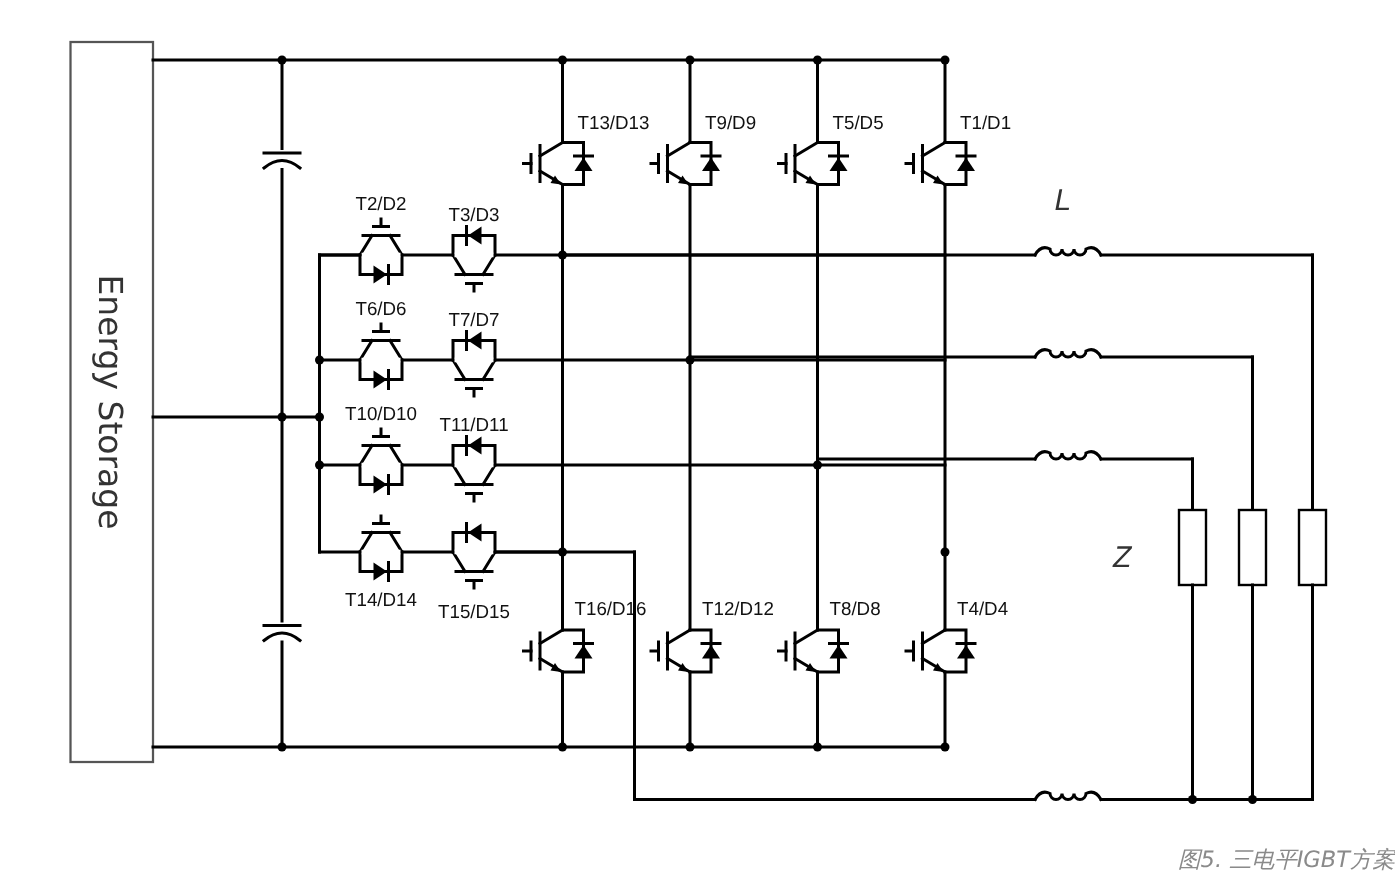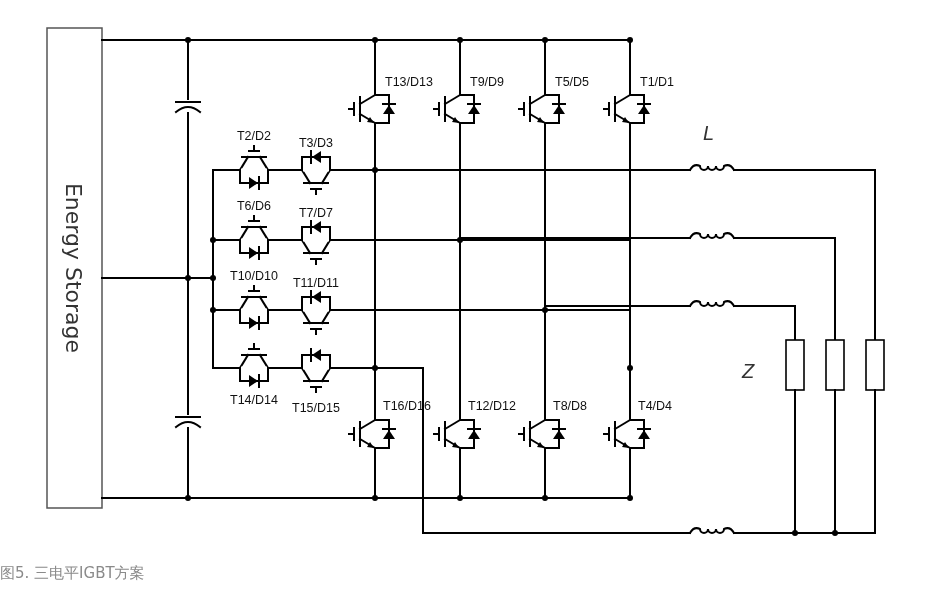--- a/index.html
+++ b/index.html
@@ -3,22 +3,22 @@
 <meta charset="utf-8">
 <style>
   html, body { margin: 0; padding: 0; background: #ffffff; }
   body { width: 930px; height: 591px; position: relative; overflow: hidden; }
   #diagram { position: absolute; left: 0; top: 0; }
   .w { stroke: #000; stroke-width: 2; fill: none; stroke-linecap: square; }
   .dot { fill: #000; }
   .lbl { font-family: "Liberation Sans", sans-serif; font-size: 12.5px; fill: #111; }
   .ital { font-family: "Liberation Sans", sans-serif; font-style: italic; font-size: 20px; fill: #333; }
   .es-text { font-family: "DejaVu Sans", sans-serif; font-size: 22px; fill: #333; }
-  #caption { position: absolute; top: 564px; left: 0; width: 930px; text-align: left;
-    font-family: "DejaVu Sans", sans-serif; font-size: 15px; color: #8a8a8a; }
+  #caption { position: absolute; top: 564px; left: 0; width: 930px; text-align: right;
+    font-family: "DejaVu Sans", sans-serif; font-size: 15px; color: #8a8a8a; font-style: italic; }
 </style>
 </head>
 <body>
 
 <svg id="diagram" width="930" height="560" viewBox="0 0 930 560">
 
   <rect x="47" y="28" width="55" height="480" fill="#fff" stroke="#555" stroke-width="1.5"></rect>
   <text class="es-text" transform="translate(66,268) rotate(90)" text-anchor="middle">Energy Storage</text>
 
   <line class="w" x1="102" y1="40" x2="630" y2="40"></line>

